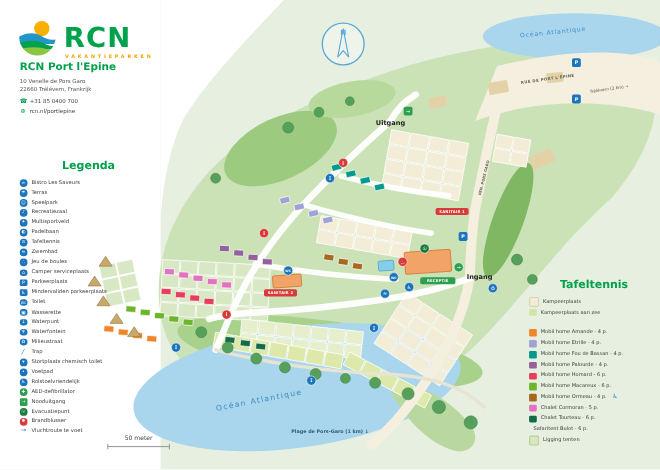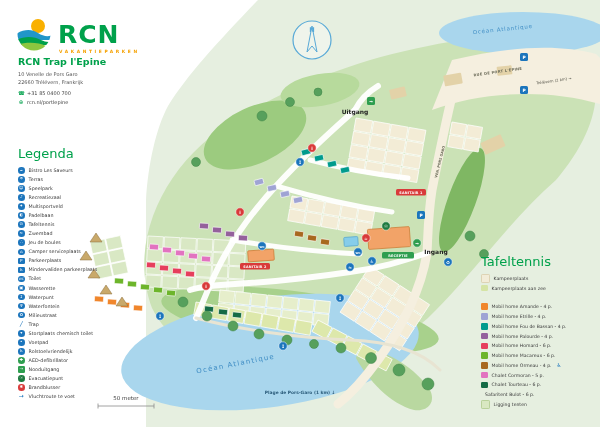--- a/index.html
+++ b/index.html
@@ -10,21 +10,21 @@
   
   #brand{left:14px;top:12px;width:180px;height:46px;}
   
   #park-info{left:18px;top:56px;width:150px;}
   .park-name{font-size:9.5px;font-weight:bold;color:#00a14b;margin-bottom:4px;}
   .addr{font-size:5px;color:#555;line-height:7.5px;}
   .crow{display:flex;align-items:center;gap:3px;margin-top:3.5px;font-size:5px;color:#444;}
   .cglyph{color:#00a14b;font-size:5.5px;width:6px;text-align:center;}
   
   #legend{left:18px;top:146px;width:125px;}
-  .panel-h{font-size:13px;font-weight:normal;color:#00a14b;margin:0 0 6px 0;}
+  .panel-h{font-size:10px;font-weight:bold;color:#00a14b;margin:0 0 6px 0;text-align:center;}
   .lrow{display:flex;align-items:center;gap:4px;height:6.8px;margin-bottom:2.25px;}
   .licon{flex:0 0 auto;width:6.6px;height:6.6px;border-radius:50%;color:#fff;
          font-size:4.2px;line-height:6.6px;text-align:center;overflow:hidden;}
   .licon.square{border-radius:1.3px;}
   .licon.bare{background:none !important;color:#1c75bc;font-size:6px;}
   .ltxt{font-size:4.8px;color:#3a3a3a;white-space:nowrap;}
   
   #accom{left:481px;top:254px;width:118px;}
   .arow{display:flex;align-items:center;gap:4px;height:6.6px;margin-bottom:3.2px;}
   .arow.gap{margin-bottom:12px;}
@@ -340,21 +340,21 @@
       <path d="M2,22 C10,17 18,17 24,21 C30,25 36,25 40,22 L40,28 L2,28 Z" fill="#2196c9"></path>
       <path d="M2,28 C10,24 20,24 27,28 C33,31 38,30 40,28 L40,33 L2,33 Z" fill="#00a14b"></path>
       <path d="M2,33 C12,30 24,30 32,34 C36,36 39,35 40,34 L40,40 L2,40 Z" fill="#8cc63f"></path>
     </g>
   </g>
   <text x="44" y="31" font-size="25" font-weight="bold" fill="#00a14b" letter-spacing="1">RCN</text>
   <text x="45" y="41" font-size="4.4" font-weight="bold" fill="#f5a100" letter-spacing="2.6">VAKANTIEPARKEN</text>
 </svg>
 
 <div id="park-info" class="ovl">
-  <div class="park-name">RCN Trap l'Epine</div>
+  <div class="park-name">RCN Port l'Epine</div>
   <div class="addr">10 Venelle de Pors Garo</div>
   <div class="addr">22660 Trélévern, Frankrijk</div>
   <div class="crow">
     <span class="cglyph">☎</span>
     <span>+31 85 0400 700</span>
   </div>
   <div class="crow">
     <span class="cglyph">⊕</span>
     <span>rcn.nl/portlepine</span>
   </div>

